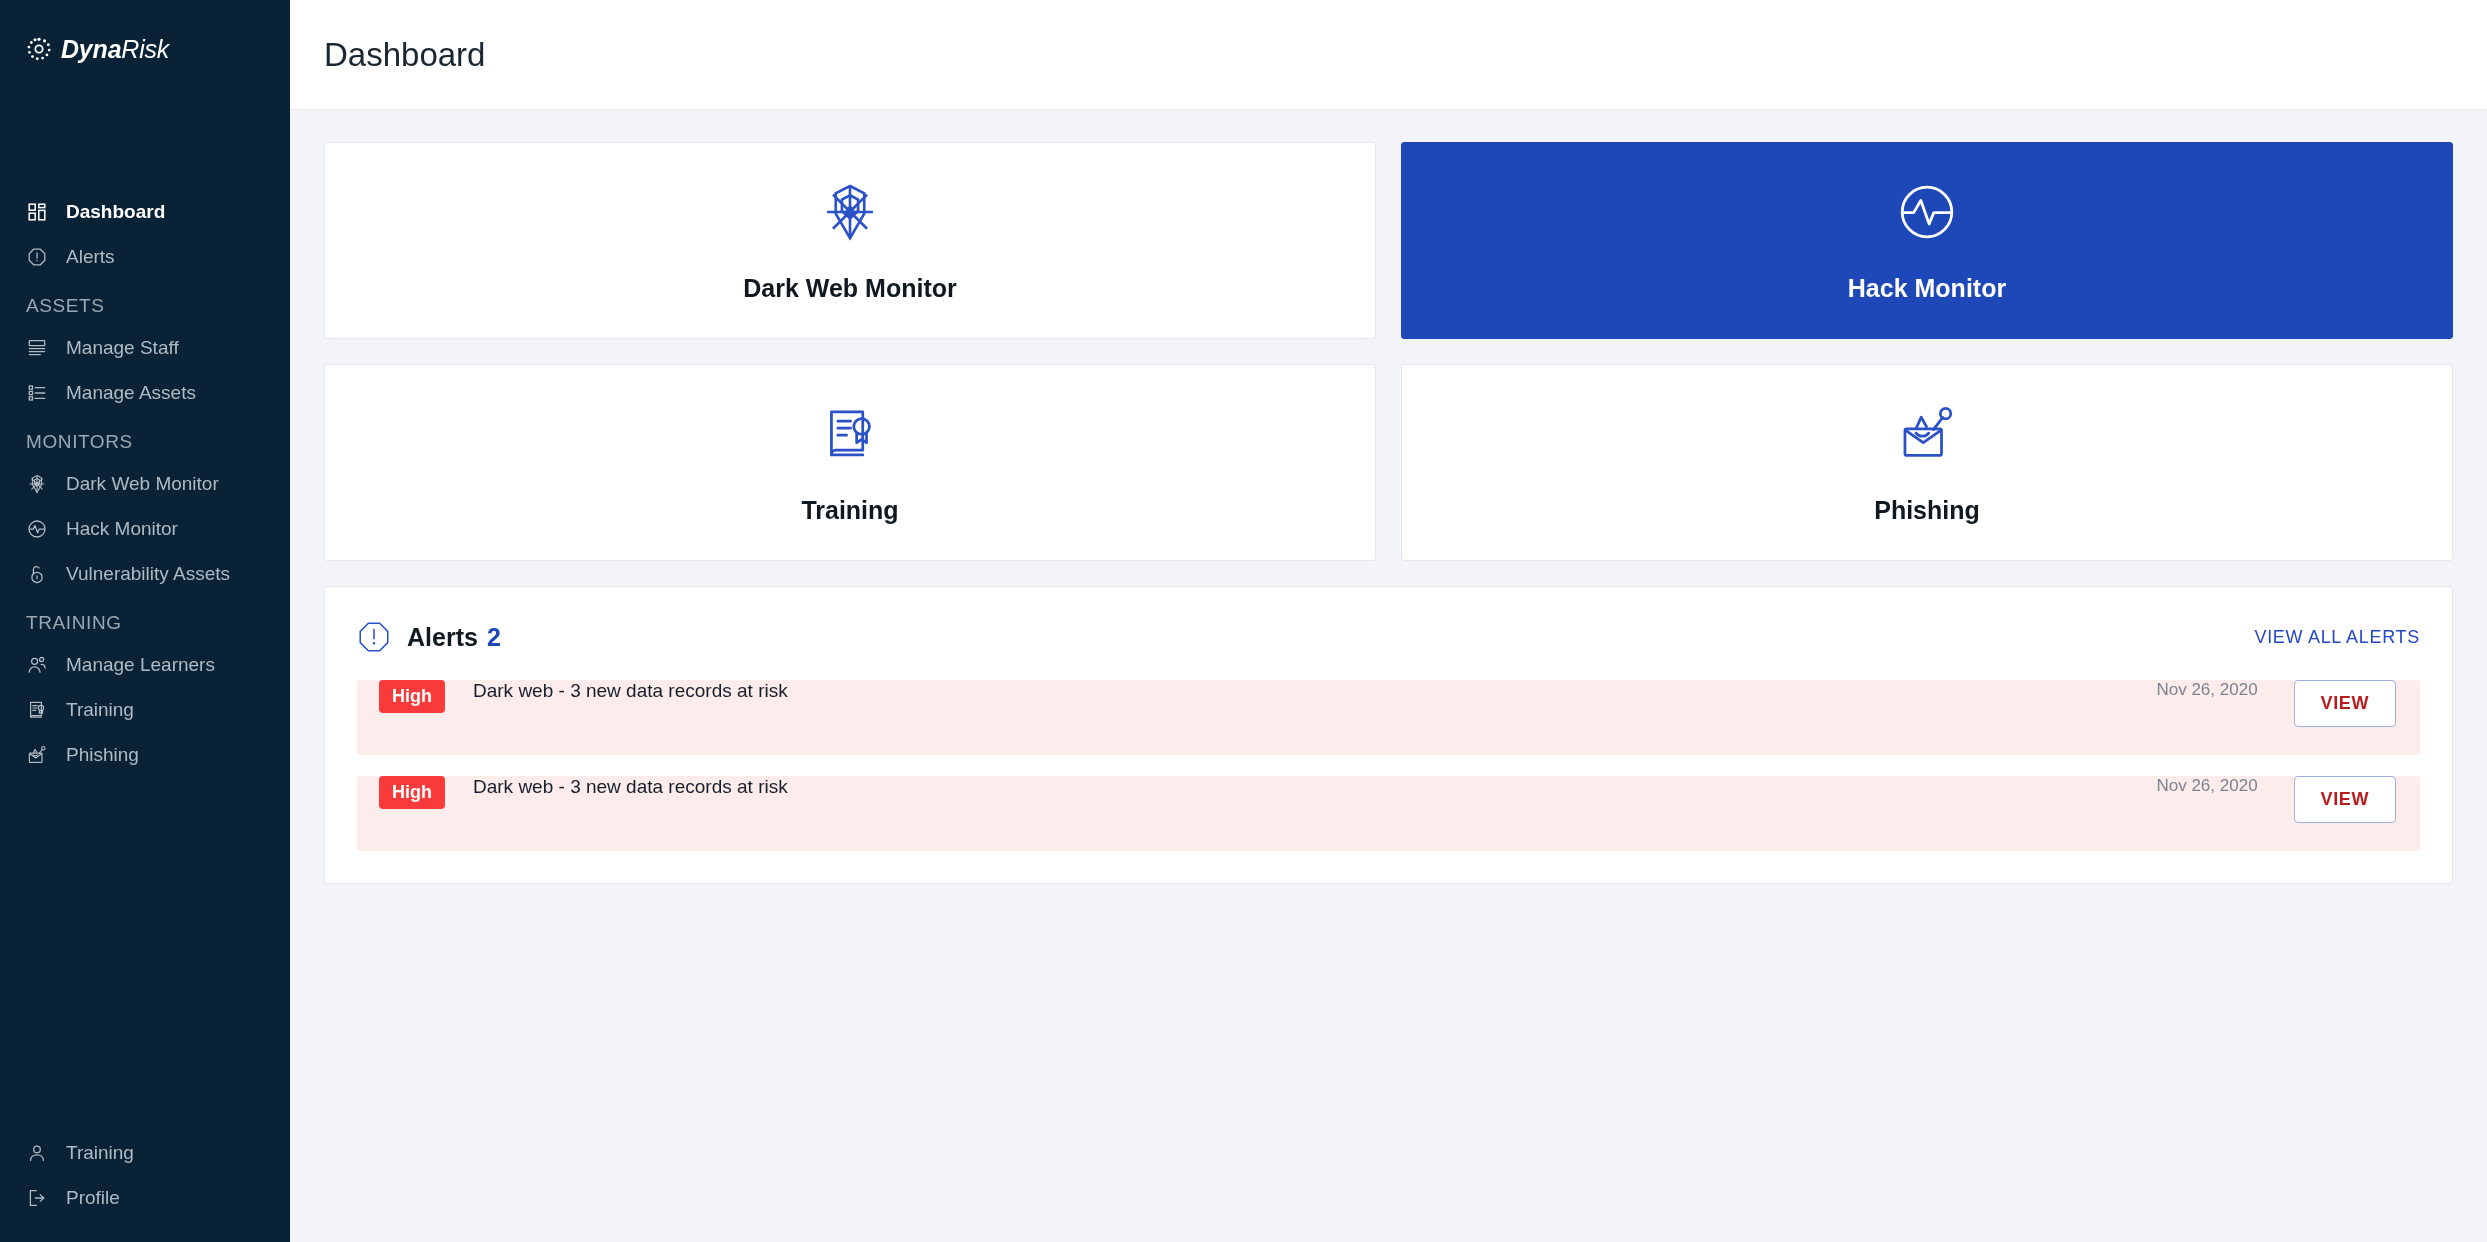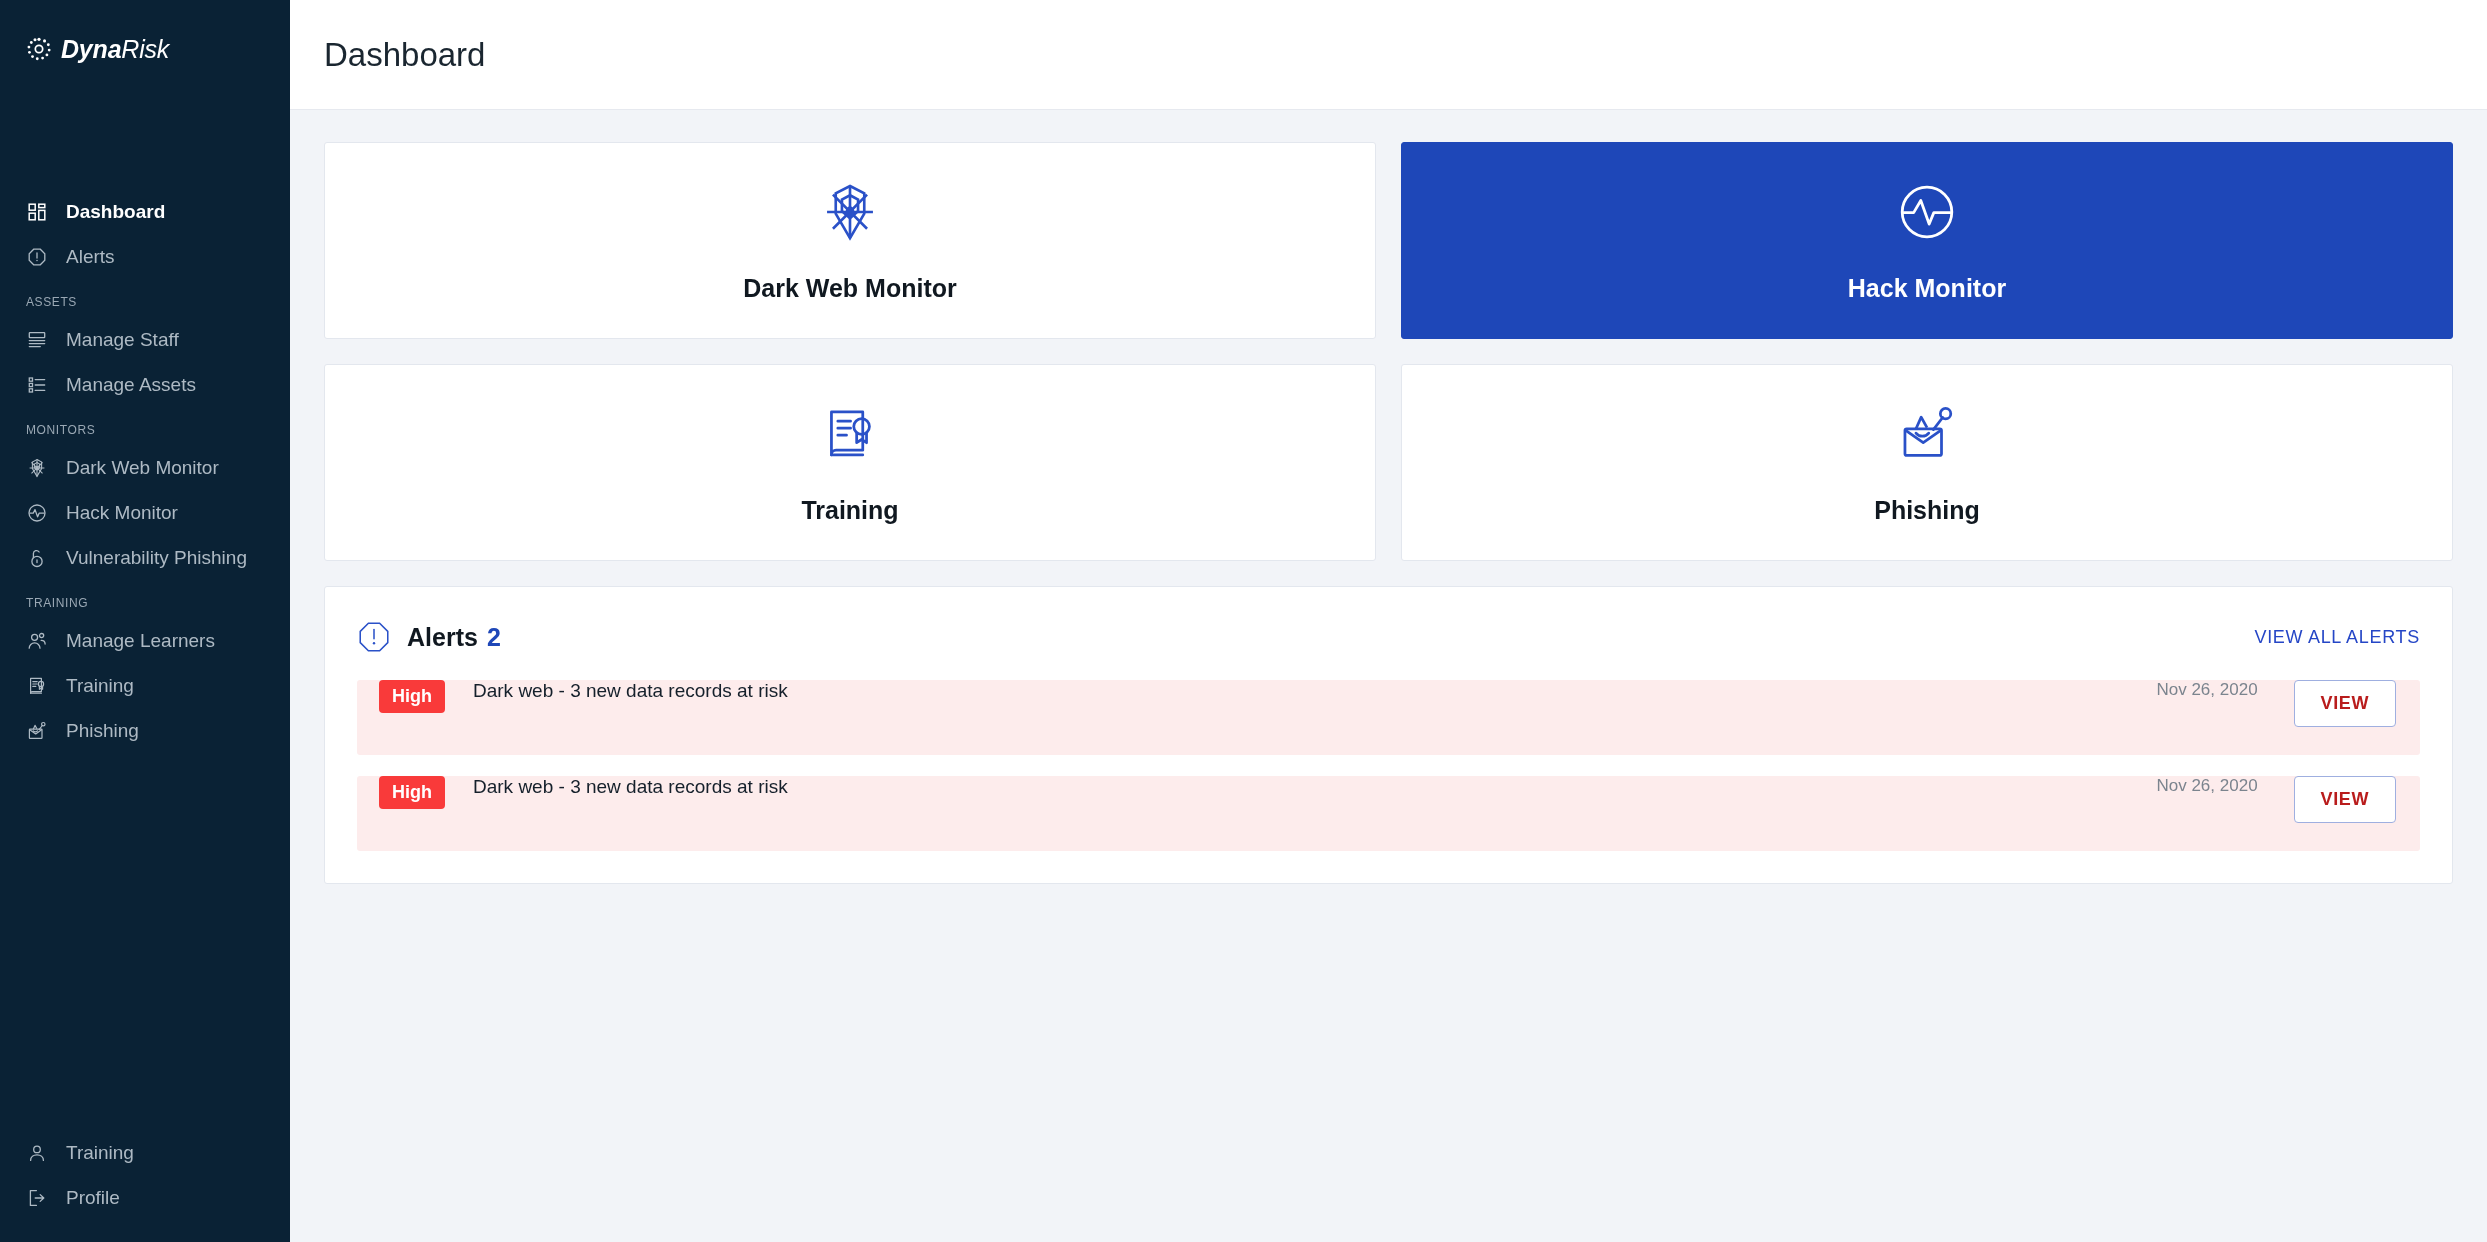--- a/index.html
+++ b/index.html
@@ -36,21 +36,21 @@
     height: 45px; padding-left: 26px; gap: 18px;
     color: #AEBAC4; font-size: 19px; cursor: pointer;
   }
   .nav-item.active { color: #FFFFFF; font-weight: 700; }
   .nav-ico { width: 22px; height: 22px; flex: none;
              display: flex; align-items: center; justify-content: center; }
   .nav-ico svg { width: 20px; height: 20px; display: block; }
   .nav-label { line-height: 1; }
 
   .nav-section {
-    font-size: 12px; color: #9AA8B4; letter-spacing: 0.6px;
+    font-size: 19px; color: #9AA8B4; letter-spacing: 0.6px;
     padding: 16px 0 8px 26px; text-transform: uppercase;
   }
   .nav-bottom { position: absolute; left: 0; bottom: 22px; width: 100%; }
 
   
   .main { flex: 1; height: 1242px; display: flex; flex-direction: column;
           background: #F2F4F8; overflow: hidden; }
   .topbar {
     height: 110px; min-height: 110px; background: #FFFFFF;
     border-bottom: 1px solid #E6E9EF;
@@ -213,21 +213,21 @@
       </div>
 
       <div class="nav-item">
         <span class="nav-ico">
           <svg viewBox="0 0 20 20" fill="none" stroke="#AEBAC4" stroke-width="1.3">
             <circle cx="10" cy="13.4" r="5.1"></circle>
             <path d="M6.4 9.6V5.6A3.1 3.1 0 0 1 12.1 4" stroke-linecap="round"></path>
             <path d="M10 12v2.6" stroke-linecap="round"></path>
           </svg>
         </span>
-        <span class="nav-label">Vulnerability Phishing</span>
+        <span class="nav-label">Vulnerability Assets</span>
       </div>
 
       <div class="nav-section">TRAINING</div>
 
       <div class="nav-item">
         <span class="nav-ico">
           <svg viewBox="0 0 20 20" fill="none" stroke="#AEBAC4" stroke-width="1.3">
             <circle cx="7.6" cy="6.3" r="3"></circle>
             <path d="M2.2 17.2c0-3 2.4-5.3 5.4-5.3s5.4 2.3 5.4 5.3" stroke-linecap="round"></path>
             <circle cx="14.6" cy="4.6" r="2.1"></circle>

